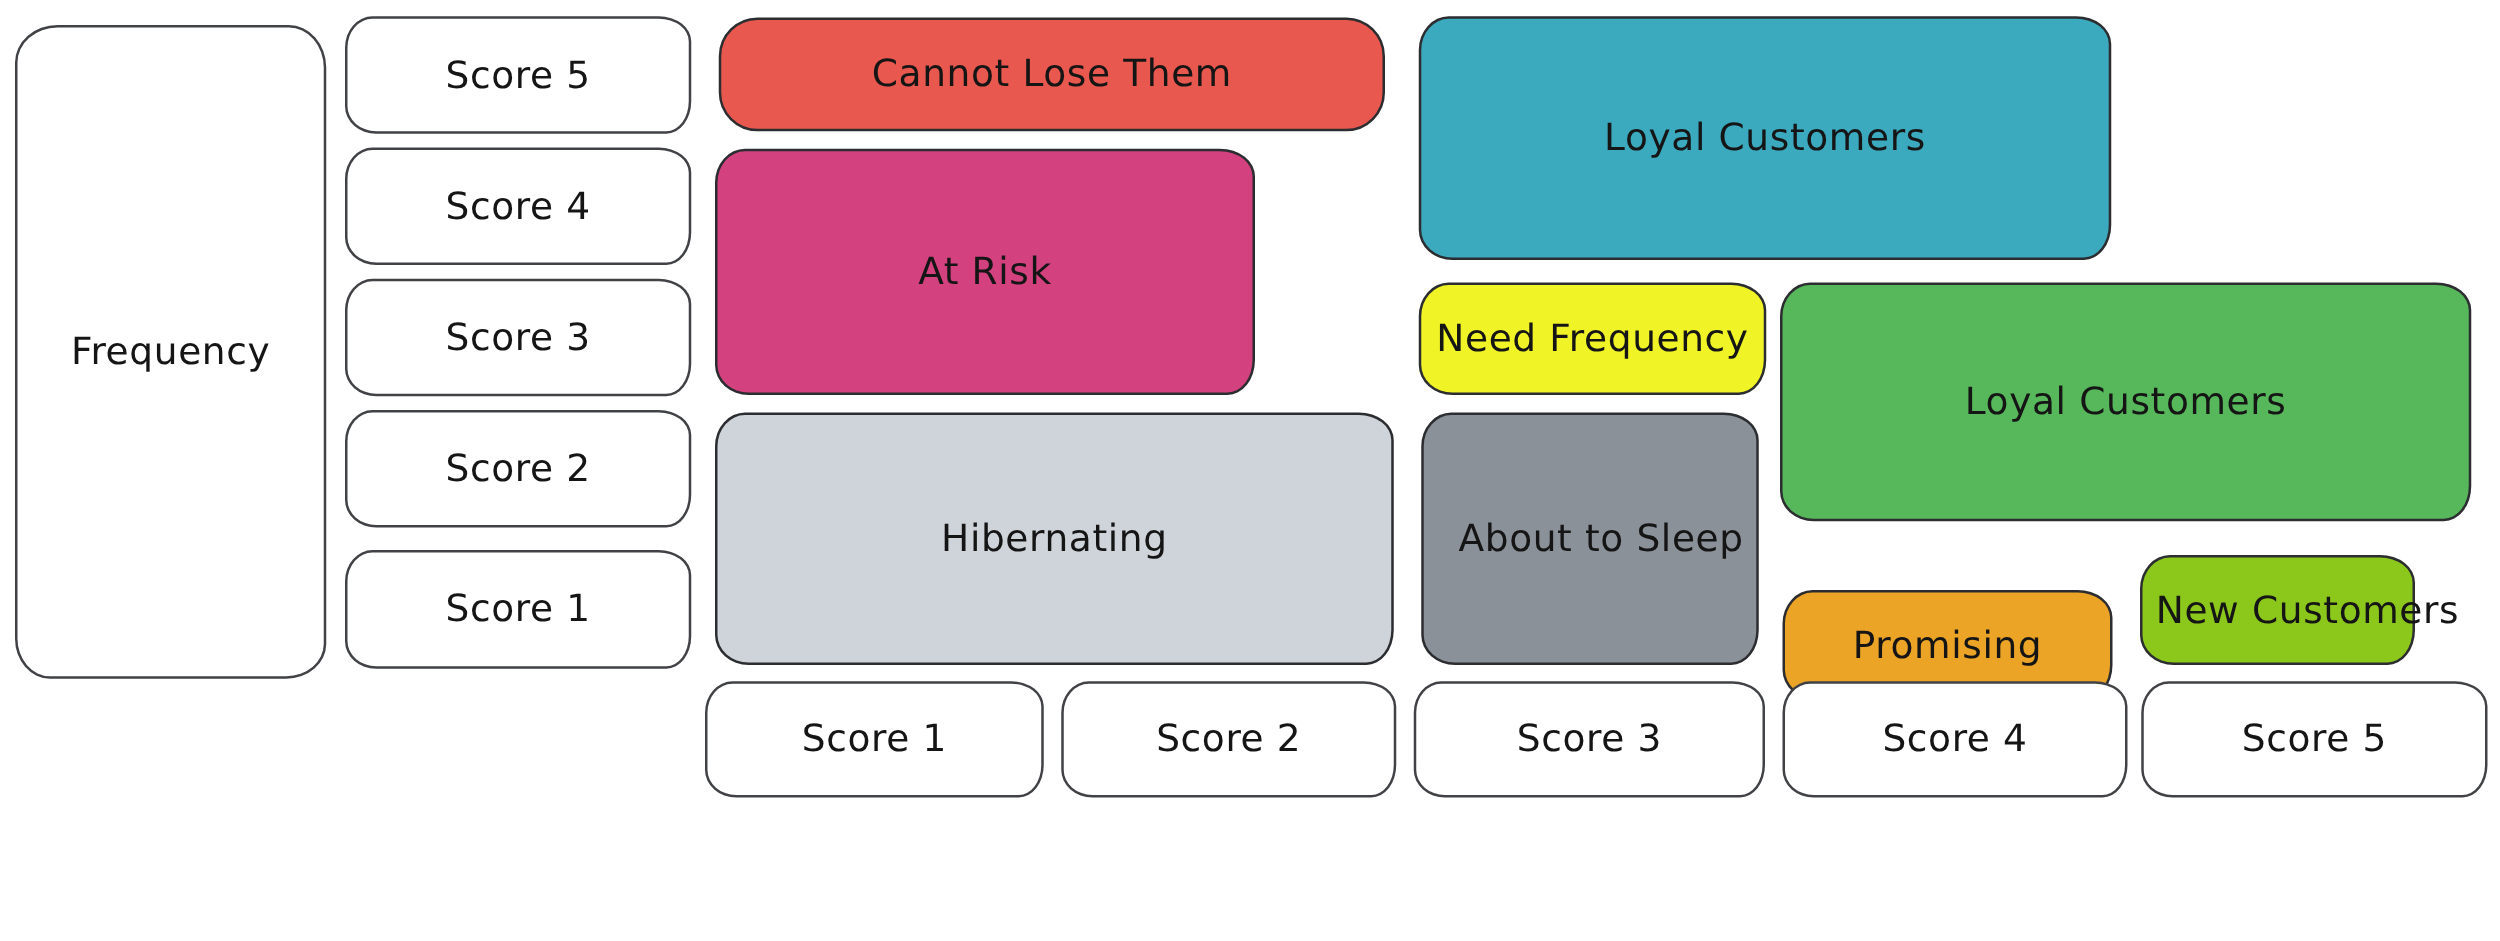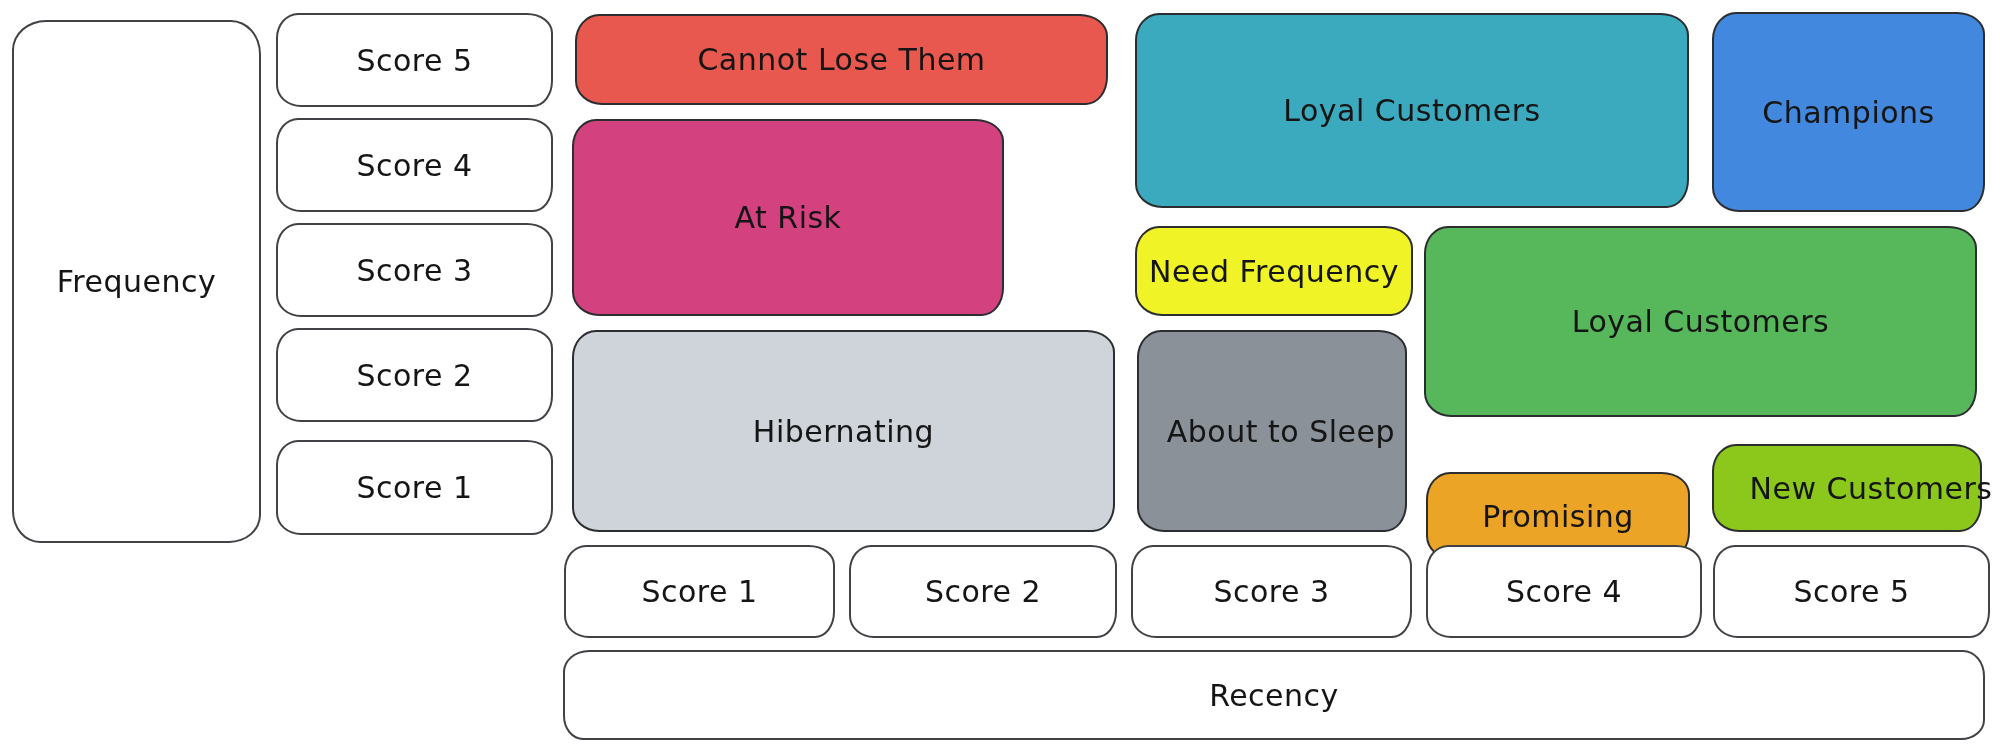--- a/index.html
+++ b/index.html
@@ -44,30 +44,30 @@
   }
 
   
   #freq-axis   { left:12px;   top:20px;  width:249px;  height:523px; border-radius:34px 30px 32px 28px / 30px 34px 28px 32px; }
   #f-score-5   { left:276px;  top:13px;  width:277px;  height:94px; }
   #f-score-4   { left:276px;  top:118px; width:277px;  height:94px; }
   #f-score-3   { left:276px;  top:223px; width:277px;  height:94px; }
   #f-score-2   { left:276px;  top:328px; width:277px;  height:94px; }
   #f-score-1   { left:276px;  top:440px; width:277px;  height:95px; }
 
-  #seg-cannot-lose     { left:575px;  top:14px;  width:533px; height:91px;  }
+  #seg-cannot-lose     { left:575px;  top:14px;  width:533px; height:91px;border-radius:31px;  }
   #seg-at-risk         { left:572px;  top:119px; width:432px; height:197px; }
   #seg-hibernating     { left:572px;  top:330px; width:543px; height:202px;justify-content:center; }
   #seg-loyal-top       { left:1135px; top:13px;  width:554px; height:195px; }
   #seg-champions       { left:1712px; top:12px;  width:273px; height:200px; }
   #seg-need-attention  { left:1135px; top:226px; width:278px; height:90px;  }
   #seg-loyal-right     { left:1424px; top:226px; width:553px; height:191px; }
   #seg-about-to-sleep  { left:1137px; top:330px; width:270px; height:202px;justify-content:flex-end; }
   #seg-promising       { left:1426px; top:444px; width:264px; height:88px;margin-top:28px;  }
-  #seg-new-customers   { left:1712px; top:444px; width:270px; height:88px;padding-left:48px;  }
+  #seg-new-customers   { left:1712px; top:444px; width:220px; height:88px;padding-left:48px;  }
 
   #r-score-1   { left:564px;  top:545px; width:271px;  height:93px; }
   #r-score-2   { left:849px;  top:545px; width:268px;  height:93px; }
   #r-score-3   { left:1131px; top:545px; width:281px;  height:93px; }
   #r-score-4   { left:1426px; top:545px; width:276px;  height:93px; }
   #r-score-5   { left:1713px; top:545px; width:277px;  height:93px; }
   #recency-axis{ left:563px;  top:650px; width:1422px; height:90px; border-radius:26px 22px 24px 20px / 22px 26px 20px 24px; }
 </style>
 </head>
 <body>
@@ -99,23 +99,20 @@
   </div>
   <div class="shape seg-box" id="seg-at-risk" style="background-color: rgb(212, 65, 127);">
     <span class="label">At Risk</span>
   </div>
   <div class="shape seg-box" id="seg-hibernating" style="background-color: rgb(207, 212, 218);">
     <span class="label">Hibernating</span>
   </div>
   <div class="shape seg-box" id="seg-loyal-top" style="background-color: rgb(59, 169, 190);">
     <span class="label">Loyal Customers</span>
   </div>
-  <div class="shape seg-box" id="seg-champions" style="background-color: rgb(66, 136, 222);">
-    <span class="label">Champions</span>
-  </div>
   <div class="shape seg-box" id="seg-need-attention" style="background-color: rgb(240, 243, 38);">
     <span class="label">Need Frequency</span>
   </div>
   <div class="shape seg-box" id="seg-loyal-right" style="background-color: rgb(86, 184, 90);">
     <span class="label">Loyal Customers</span>
   </div>
   <div class="shape seg-box" id="seg-about-to-sleep" style="background-color: rgb(138, 145, 153);">
     <span class="label">About to Sleep</span>
   </div>
   <div class="shape seg-box" id="seg-promising" style="background-color: rgb(236, 164, 38);">
@@ -134,17 +131,14 @@
   <div class="shape white-box" id="r-score-3">
     <span class="label">Score 3</span>
   </div>
   <div class="shape white-box" id="r-score-4">
     <span class="label">Score 4</span>
   </div>
   <div class="shape white-box" id="r-score-5">
     <span class="label">Score 5</span>
   </div>
 
-  <div class="shape white-box" id="recency-axis">
-    <span class="label">Recency</span>
-  </div>
 
 </div>
 
 </body></html>

